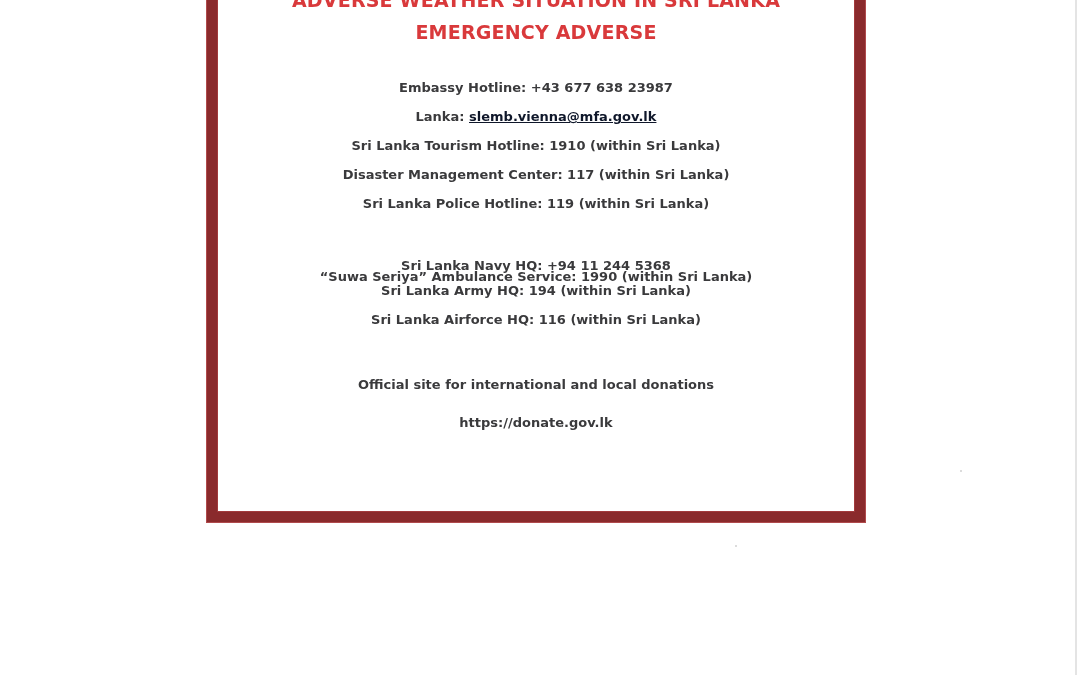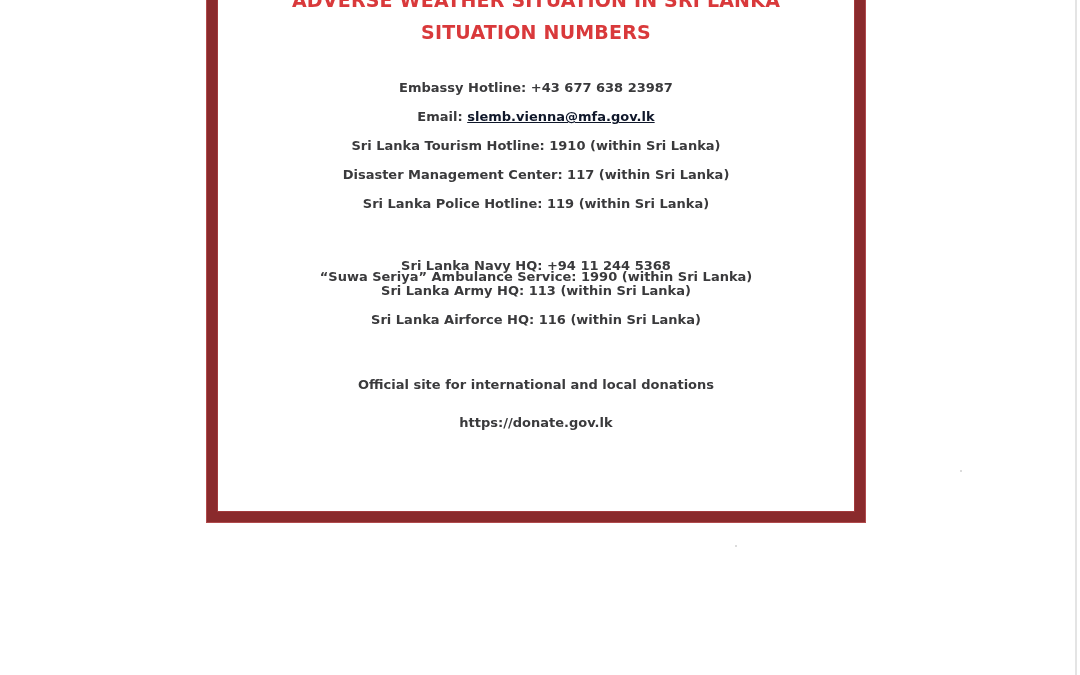--- a/index.html
+++ b/index.html
@@ -77,34 +77,34 @@
   </style>
 </head>
 <body>
 
 <div class="page-edge"></div>
 
 <div class="frame"></div>
 
 <div class="content">
   <div class="title title-1">ADVERSE WEATHER SITUATION IN SRI LANKA</div>
-  <div class="title title-2">SITUATION NUMBERS</div>
+  <div class="title title-2">EMERGENCY ADVERSE</div>
 
   <div class="line" style="top:80px;">Embassy Hotline: +43 677 638 23987</div>
 
   <div class="line" style="top:109px;">
-    <span>Email: </span><a class="email-link">slemb.vienna@mfa.gov.lk</a>
+    <span>Lanka: </span><a class="email-link">slemb.vienna@mfa.gov.lk</a>
   </div>
 
   <div class="line" style="top:138px;">Sri Lanka Tourism Hotline: 1910 (within Sri Lanka)</div>
   <div class="line" style="top:167px;">Disaster Management Center: 117 (within Sri Lanka)</div>
   <div class="line" style="top:196px;">Sri Lanka Police Hotline: 119 (within Sri Lanka)</div>
   <div class="line" style="top:225px;margin-top:44px;">“Suwa Seriya” Ambulance Service: 1990 (within Sri Lanka)</div>
   <div class="line" style="top:258px;">Sri Lanka Navy HQ: +94 11 244 5368</div>
-  <div class="line" style="top:283px;">Sri Lanka Army HQ: 113 (within Sri Lanka)</div>
+  <div class="line" style="top:283px;">Sri Lanka Army HQ: 194 (within Sri Lanka)</div>
   <div class="line" style="top:312px;">Sri Lanka Airforce HQ:  116 (within Sri Lanka)</div>
 
   <div class="line" style="top:377px;">Official site for international and local donations</div>
   <div class="line" style="top:415px;">https://donate.gov.lk</div>
 </div>
 
 <div class="speck" style="left:735px; top:545px;"></div>
 <div class="speck" style="left:960px; top:470px;"></div>
 
 </body></html>

